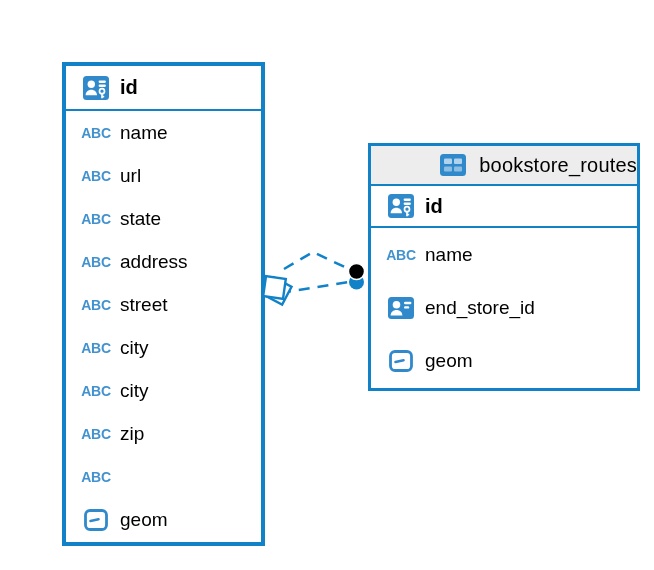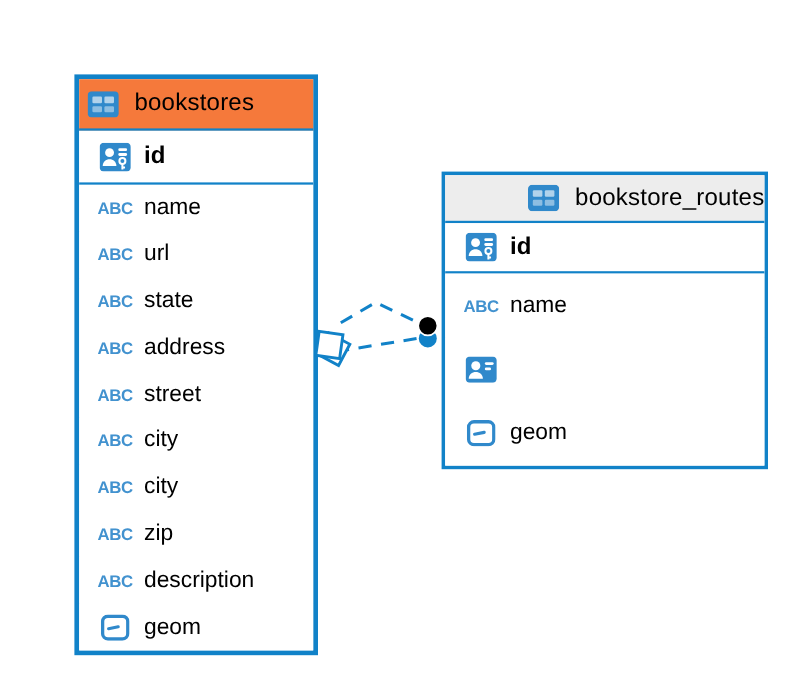--- a/index.html
+++ b/index.html
@@ -55,32 +55,20 @@
   .rel-line{
     fill:none;stroke:var(--blue);stroke-width:2.5;
     stroke-dasharray:11 8;
   }
 </style>
 </head>
 <body>
 
 <div class="er-table selected" style="left:62px;top:62px;width:203px;height:484px;">
 
-  <div class="tbl-header sel" style="height:43px;">
-    <span class="icon-cell">
-      <svg width="26" height="22" viewBox="0 0 26 22">
-        <rect width="26" height="22" rx="3.5" fill="#3089CB"></rect>
-        <rect x="4" y="4.5" width="8" height="5.5" rx="1" fill="rgba(255,255,255,0.62)"></rect>
-        <rect x="14" y="4.5" width="8" height="5.5" rx="1" fill="rgba(255,255,255,0.62)"></rect>
-        <rect x="4" y="12.5" width="8" height="5" rx="1" fill="rgba(255,255,255,0.45)"></rect>
-        <rect x="14" y="12.5" width="8" height="5" rx="1" fill="rgba(255,255,255,0.45)"></rect>
-      </svg>
-    </span>
-    <span>bookstores</span>
-  </div>
 
   <div class="col-row pk" style="height:45px;">
     <span class="icon-cell">
       <svg width="26" height="24" viewBox="0 0 26 24">
         <rect width="26" height="24" rx="3.5" fill="#3089CB"></rect>
         <circle cx="8.3" cy="8.2" r="3.7" fill="#fff"></circle>
         <path d="M2.6 19.3 c0-3.5 2.7-5.6 5.7-5.6 s5.7 2.1 5.7 5.6 z" fill="#fff"></path>
         <rect x="15.6" y="4.6" width="7.3" height="2.3" rx="1.1" fill="#fff"></rect>
         <rect x="15.6" y="8.6" width="7.3" height="2.3" rx="1.1" fill="#fff"></rect>
         <circle cx="19" cy="15.2" r="2.5" fill="none" stroke="#fff" stroke-width="1.7"></circle>
@@ -136,21 +124,20 @@
   <div class="col-row">
     <span class="icon-cell">
         <span class="abc">ABC</span>
       </span>
     <span>zip</span>
   </div>
   <div class="col-row">
     <span class="icon-cell">
         <span class="abc">ABC</span>
       </span>
-    <span>description</span>
   </div>
   <div class="col-row">
     <span class="icon-cell">
       <svg width="24" height="22" viewBox="0 0 24 22">
         <rect x="1.5" y="1.5" width="21" height="19" rx="4.5" fill="#fff" stroke="#3089CB" stroke-width="2.8"></rect>
         <line x1="6.5" y1="11.9" x2="14.5" y2="10.3" stroke="#3089CB" stroke-width="2.6" stroke-linecap="round"></line>
       </svg>
     </span>
     <span>geom</span>
   </div>
@@ -196,20 +183,21 @@
   <div class="col-row">
     <span class="icon-cell">
       <svg width="26" height="22" viewBox="0 0 26 22">
         <rect width="26" height="22" rx="3.5" fill="#3089CB"></rect>
         <circle cx="8.5" cy="7.8" r="3.8" fill="#fff"></circle>
         <path d="M2.6 18.6 c0-3.6 2.8-5.7 5.9-5.7 s5.9 2.1 5.9 5.7 z" fill="#fff"></path>
         <rect x="16" y="4.8" width="7.4" height="2.4" rx="1.2" fill="#fff"></rect>
         <rect x="16" y="9.2" width="5.2" height="2.4" rx="1.2" fill="#fff"></rect>
       </svg>
     </span>
+    <span>end_store_id</span>
   </div>
   <div class="col-row">
     <span class="icon-cell">
       <svg width="24" height="22" viewBox="0 0 24 22">
         <rect x="1.5" y="1.5" width="21" height="19" rx="4.5" fill="#fff" stroke="#3089CB" stroke-width="2.8"></rect>
         <line x1="6.5" y1="11.9" x2="14.5" y2="10.3" stroke="#3089CB" stroke-width="2.6" stroke-linecap="round"></line>
       </svg>
     </span>
     <span>geom</span>
   </div>

